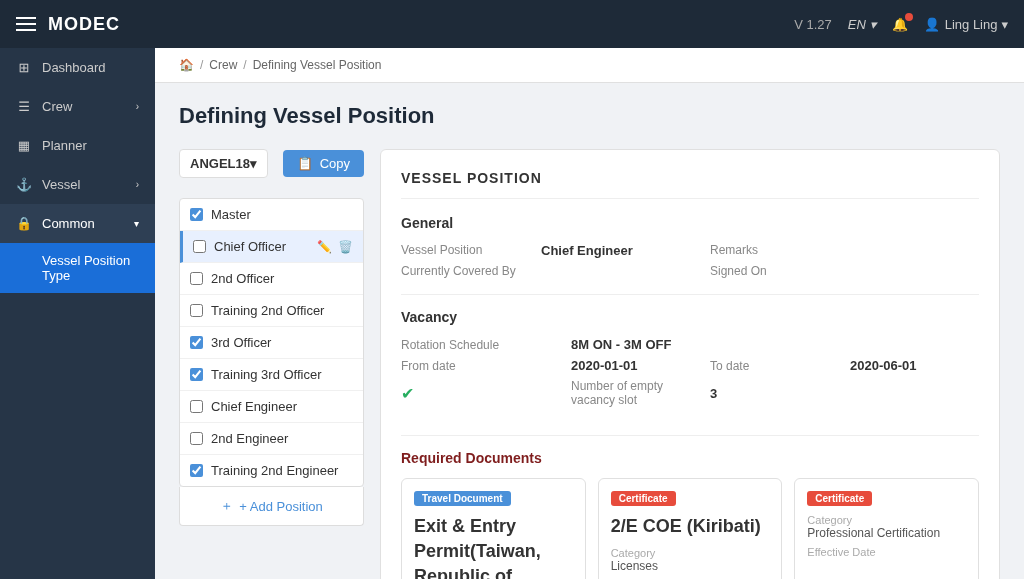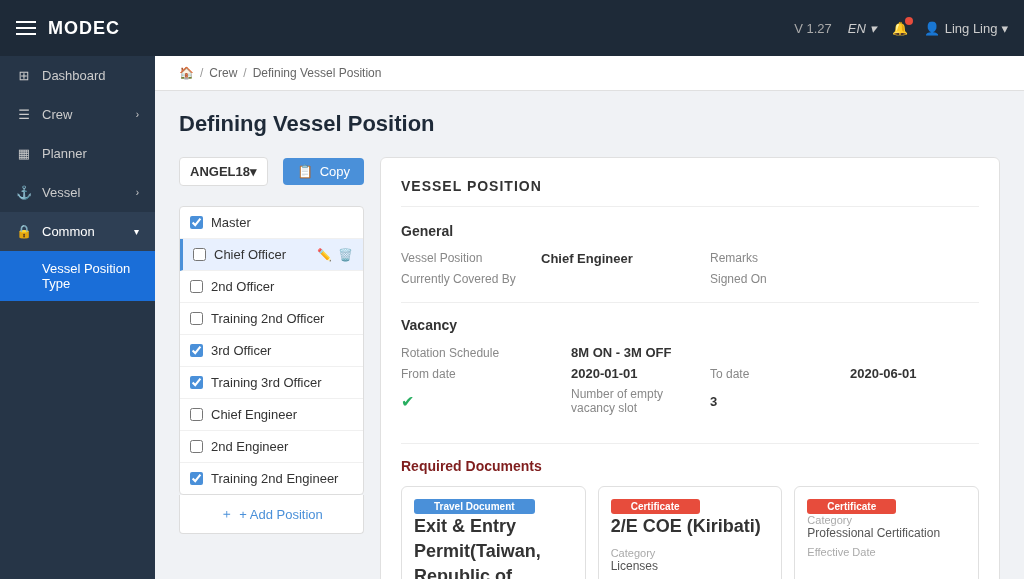--- a/index.html
+++ b/index.html
@@ -1,21 +1,21 @@
 <!DOCTYPE html>
 <html><head>
   <meta charset="utf-8">
   <style>
     * { box-sizing: border-box; margin: 0; padding: 0; }
     body { font-family: 'Segoe UI', Arial, sans-serif; background: #f0f2f5; color: #333; font-size: 13px; }
 
     
     .topnav {
       background: #1e2a38;
-      height: 56px;
+      height: 48px;
       display: flex;
       align-items: center;
       padding: 0 16px;
       justify-content: space-between;
       color: #fff;
     }
     .topnav-left { display: flex; align-items: center; gap: 12px; }
     .topnav-logo { font-weight: 700; font-size: 18px; letter-spacing: 1px; color: #fff; }
     .hamburger-icon { display: flex; flex-direction: column; gap: 4px; cursor: pointer; }
     .hamburger-icon span { width: 20px; height: 2px; background: #fff; display: block; }
@@ -172,25 +172,26 @@
     .req-docs-title { font-size: 14px; font-weight: 600; color: #7f1d1d; margin-bottom: 12px; }
     .docs-grid { display: grid; grid-template-columns: repeat(3, 1fr); gap: 12px; }
     .doc-card {
       border: 1px solid #e0e0e0;
       border-radius: 6px;
       padding: 12px;
       font-size: 12px;
     }
     .doc-badge {
       display: inline-block;
-      padding: 2px 20px;
+      padding: 2px 8px;
       border-radius: 3px;
       font-size: 10px;
       font-weight: 600;
       color: #fff;
+      margin-bottom: 8px;
       text-align: center;
     }
     .badge-travel { background: #4a90d9; }
     .badge-certificate { background: #e74c3c; }
     .doc-name { font-size: 18px; font-weight: 600; color: #333; margin-bottom: 8px; line-height: 1.4; }
     .doc-category-label { color: #aaa; font-size: 11px; }
     .doc-category-value { color: #555; font-size: 12px; margin-bottom: 6px; }
     .doc-effective-label { color: #aaa; font-size: 11px; }
     .doc-effective-row { display: flex; align-items: center; justify-content: space-between; }
     .doc-effective-value { color: #555; font-size: 12px; }

